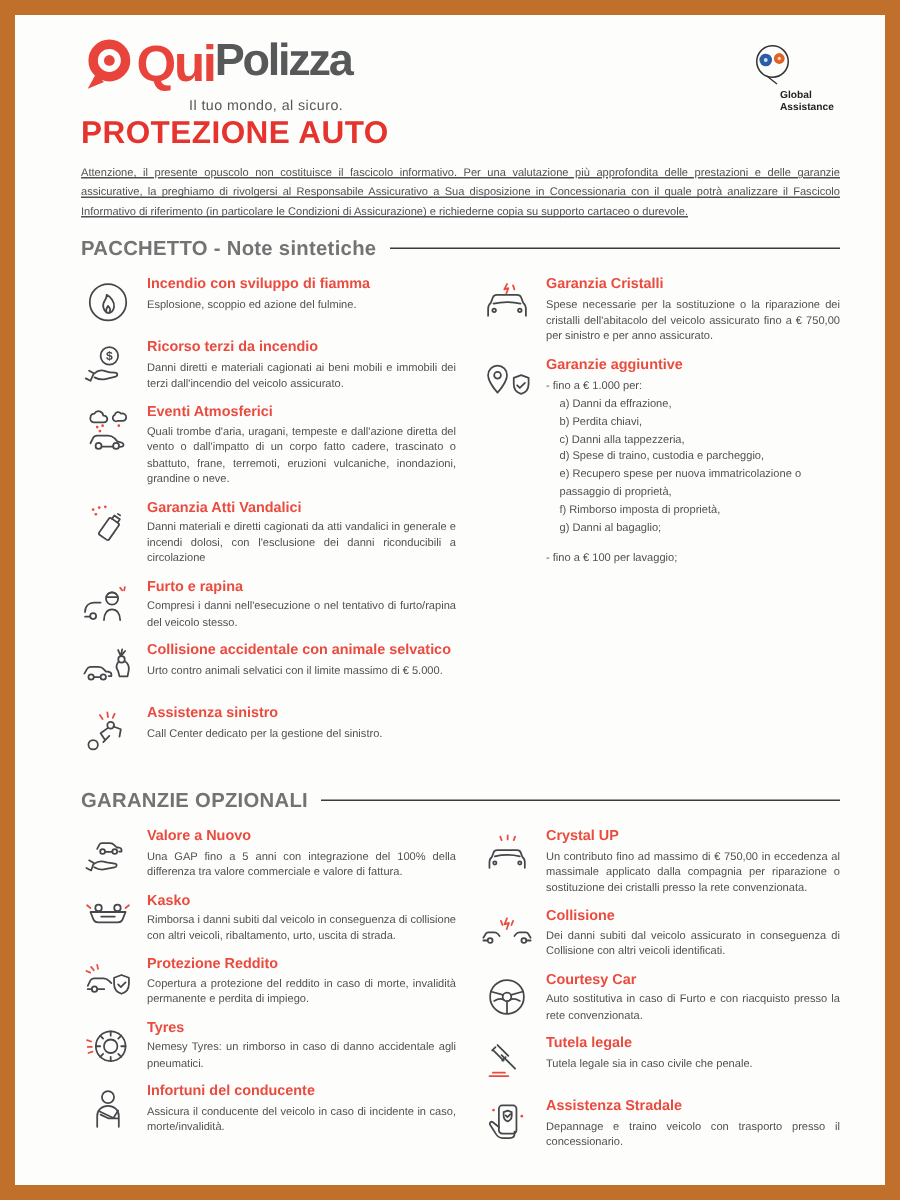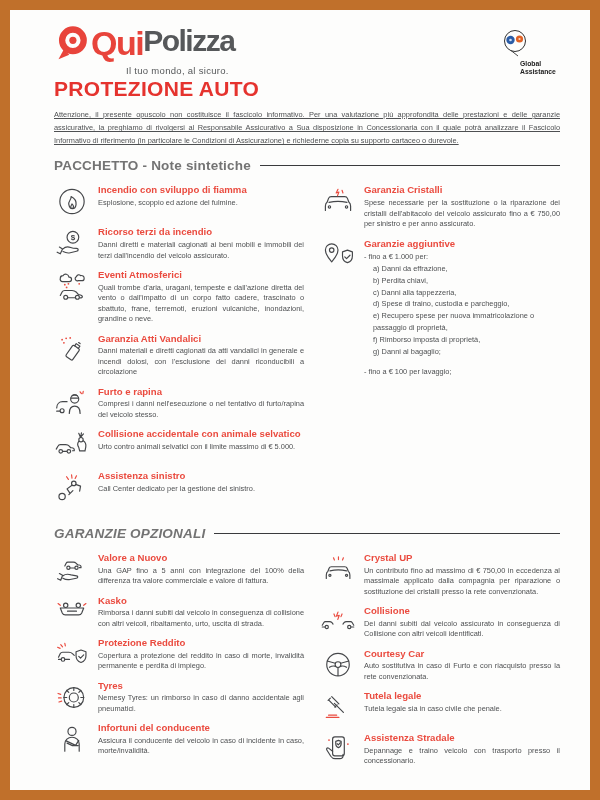--- a/index.html
+++ b/index.html
@@ -32,21 +32,21 @@
   .icn svg .red{stroke:#ea4b3f;}
   .icn svg .redf{fill:#ea4b3f;stroke:none;}
   .icn svg text{stroke:none;fill:#45474a;font-family:"Liberation Sans",sans-serif;font-weight:bold;}
   .itxt{flex:1;min-width:0;}
   .ititle{font-size:9.6px;font-weight:bold;color:#ea4b3f;margin-bottom:2.5px;}
   .idesc{font-size:7.4px;color:#4e5052;text-align:justify;line-height:1.42;}
   .agg .agg-line{font-size:7.4px;color:#4e5052;line-height:1.6;}
   .agg .ind{padding-left:9px;}
   .agg .ind-wrap{padding-left:9px;text-indent:0;}
   .agg .gap{margin-top:8px;}
-  .sec2{margin-top:14px;font-style:italic;}
+  .sec2{margin-top:14px;}
 </style>
 </head>
 <body>
 
 <div class="page">
 
   <div class="header">
     <div class="brand">
       <div class="logo-row">
         <svg width="36" height="38" viewBox="0 0 40 42">

